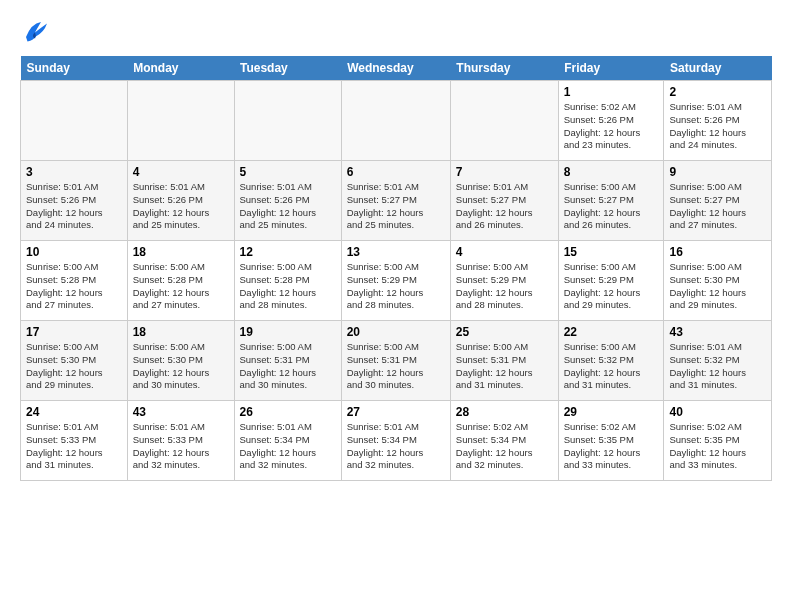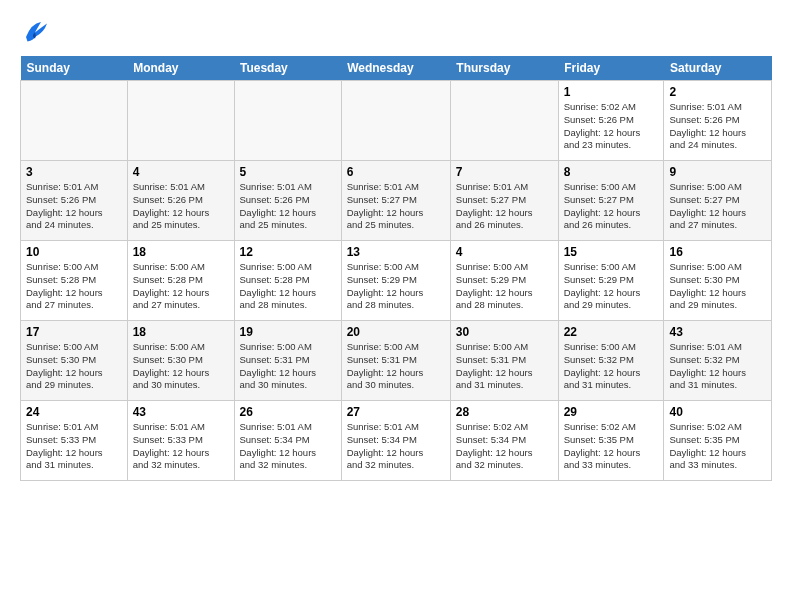--- a/index.html
+++ b/index.html
@@ -272,21 +272,21 @@
 and 30 minutes.</div>
           </td>
           <td>
             <span class="day-num">20</span>
             <div class="day-info" style="white-space: pre-line;">Sunrise: 5:00 AM
 Sunset: 5:31 PM
 Daylight: 12 hours
 and 30 minutes.</div>
           </td>
           <td>
-            <span class="day-num">30</span>
+            <span class="day-num">25</span>
             <div class="day-info" style="white-space: pre-line;">Sunrise: 5:00 AM
 Sunset: 5:31 PM
 Daylight: 12 hours
 and 31 minutes.</div>
           </td>
           <td>
             <span class="day-num">22</span>
             <div class="day-info" style="white-space: pre-line;">Sunrise: 5:00 AM
 Sunset: 5:32 PM
 Daylight: 12 hours

